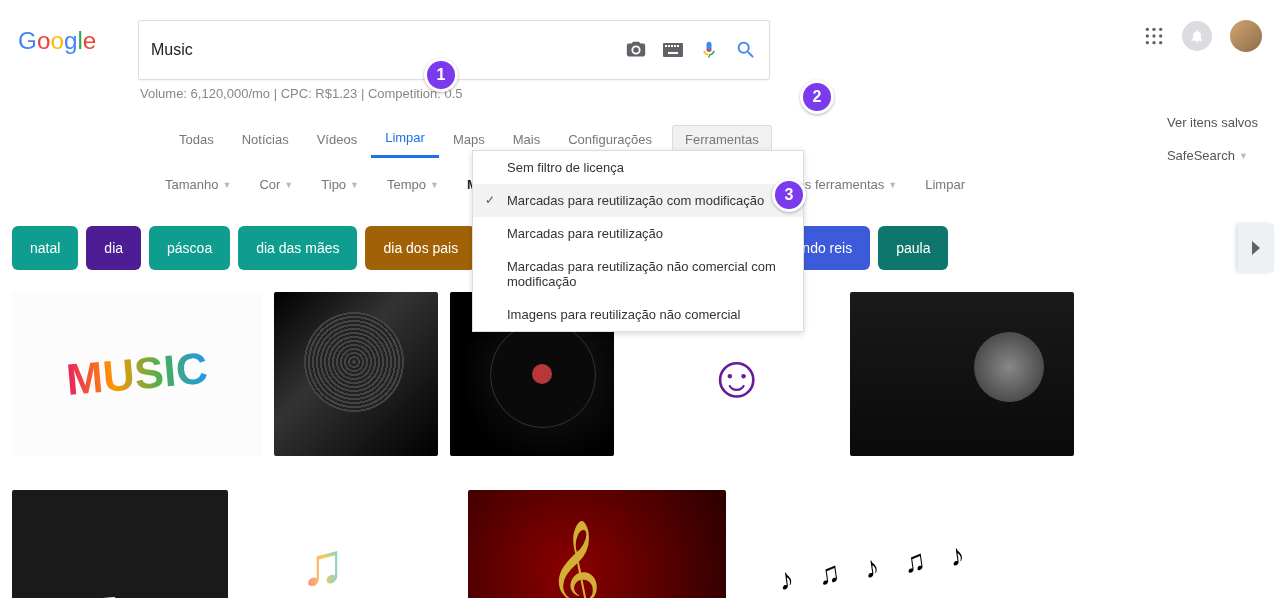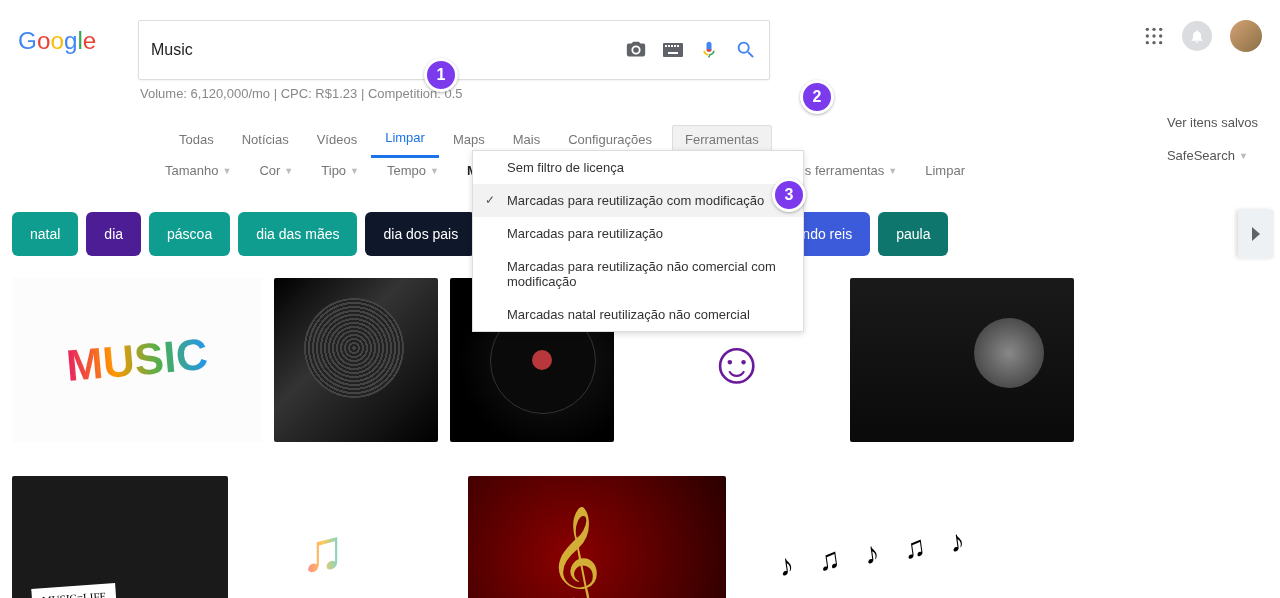--- a/index.html
+++ b/index.html
@@ -23,21 +23,21 @@
   .avatar { width: 32px; height: 32px; border-radius: 50%; background: linear-gradient(135deg,#d4a373,#8b6f47); cursor: pointer; }
   
   .tabs-row { display: flex; align-items: center; margin-top: 14px; margin-left: 165px; font-size: 13px; position: relative; }
   .tab { color: #777; padding: 10px 14px; cursor: pointer; }
   .tab.active { color: #1a73e8; border-bottom: 3px solid #1a73e8; font-weight: 500; }
   .tab.tools { background: #f1f1f1; border: 1px solid #ddd; border-radius: 2px; padding: 6px 12px; margin-left: 6px; }
   
   .right-links { margin-left: auto; display: flex; gap: 18px; font-size: 13px; color: #555; padding-right: 22px; flex-direction: column; }
   .right-links span { cursor: pointer; display: flex; align-items: center; gap: 4px; }
   
-  .tools-row { display: flex; align-items: center; margin-left: 165px; font-size: 13px; color: #777; gap: 28px; text-align: center; }
+  .tools-row { display: flex; align-items: center; margin-top: 14px; margin-left: 165px; font-size: 13px; color: #777; gap: 28px; text-align: center; }
   .tool-item { cursor: pointer; display: flex; align-items: center; gap: 4px; }
   .tool-item.active { color: #222; font-weight: 700; }
   .caret { font-size: 9px; color: #bbb; }
   .tool-item.active .caret { color: #555; }
   
   .dropdown { position: absolute; left: 472px; top: 150px; width: 332px; background: #fff; border: 1px solid #ddd; box-shadow: 0 2px 6px rgba(0,0,0,0.15); z-index: 50; }
   .dropdown-item { padding: 9px 16px 9px 34px; font-size: 13px; color: #333; cursor: pointer; position: relative; }
   .dropdown-item.selected { background: #f2f2f2; }
   .dropdown-item.selected::before { content: "✓"; position: absolute; left: 12px; color: #555; font-size: 12px; }
   
@@ -190,29 +190,29 @@
       <span class="caret">▼</span>
     </span>
   <span class="tool-item">Limpar</span>
 </div>
 
 <div class="dropdown">
   <div class="dropdown-item">Sem filtro de licença</div>
   <div class="dropdown-item selected">Marcadas para reutilização com modificação</div>
   <div class="dropdown-item">Marcadas para reutilização</div>
   <div class="dropdown-item">Marcadas para reutilização não comercial com modificação</div>
-  <div class="dropdown-item">Marcadas natal reutilização não comercial</div>
+  <div class="dropdown-item">Imagens para reutilização não comercial</div>
 </div>
 
 <div class="chips-row" id="chips-row">
   <div class="chip" style="background: rgb(15, 157, 143);">natal</div>
     <div class="chip" style="background: #4c1d95;">dia</div>
     <div class="chip" style="background: rgb(15, 157, 143); text-align: right;">páscoa</div>
     <div class="chip" style="background: rgb(15, 157, 143);">dia das mães</div>
-    <div class="chip" style="background: #0f172a;">dia dos pais</div>
+    <div class="chip" style="background: #a16207;">dia dos pais</div>
     <div class="chip" style="background: rgb(19, 181, 200);">nhola</div>
     <div class="chip" style="background: rgb(19, 181, 200);">grécia</div>
     <div class="chip" style="background: rgb(59, 91, 219);">luan santana</div>
     <div class="chip" style="background: rgb(59, 91, 219);">nando reis</div>
     <div class="chip" style="background: #0f766e;">paula</div>
     <div class="chip-scroll">
     <svg width="12" height="18" viewBox="0 0 12 18" fill="#5f6368">
         <path d="M2 2l8 7-8 7"></path>
       </svg>
   </div>

